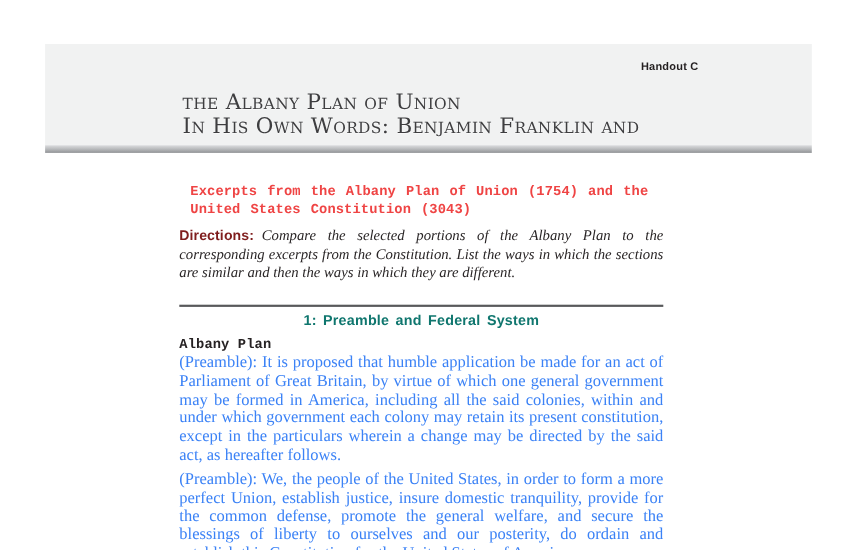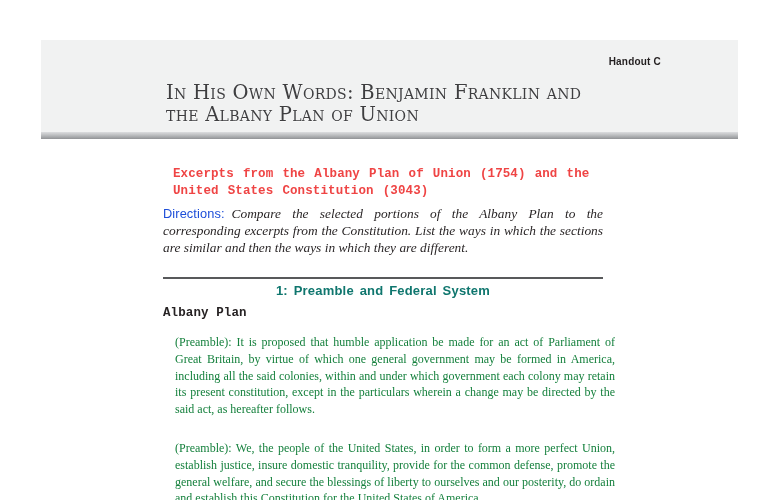--- a/index.html
+++ b/index.html
@@ -31,21 +31,21 @@
     left: 41px;
     top: 132px;
     width: 697px;
     height: 7px;
     background: linear-gradient(to bottom, #dcdddf 0%, #bcbec0 45%, #919396 100%);
   }
 
   .handout-label {
     position: absolute;
     top: 56px;
-    right: 119px;
+    right: 145px;
     font-family: "Liberation Sans", sans-serif;
     font-weight: bold;
     font-size: 10px;
     letter-spacing: 0.2px;
     color: #231f20;
   }
 
   .page-title {
     position: absolute;
     left: 166px;
@@ -81,25 +81,25 @@
     width: 440px;
     margin: 0;
     text-align: justify;
     font-family: "Liberation Serif", serif;
     font-size: 13.4px;
     line-height: 16.8px;
     color: #2a2627;
   }
   .directions .dir-label {
     font-family: "Liberation Sans", sans-serif;
-    font-weight: normal;
+    font-weight: bold;
     font-style: normal;
     font-size: 12.8px;
     letter-spacing: 0.1px;
-    color: #1d4ed8;
+    color: #7f1d1d;
     padding-right: 7px;
   }
   .directions .dir-text {
     font-style: italic;
   }
 
   .section-rule {
     position: absolute;
     left: 163px;
     top: 277px;
@@ -128,45 +128,45 @@
     font-family: Liberation Mono, monospace;
     font-weight: bold;
     font-size: 12.5px;
     letter-spacing: 0.1px;
     color: #262223;
   }
   .body-para {
     position: absolute;
     left: 163px;
     width: 440px;
-    margin: 12px;
+    margin: 0;
     text-align: justify;
     font-family: "Liberation Serif", serif;
-    font-size: 12px;
+    font-size: 15px;
     line-height: 16.8px;
-    color: #15803d;
+    color: #3b82f6;
   }
   .albany-heading { top: 306px; }
   .albany-para { top: 322px; }
   .constitution-heading { top: 412px; }
   .constitution-para { top: 428px; }
 </style>
 </head>
 <body>
 
 <div class="canvas">
 
   <div class="band"></div>
   <div class="divider"></div>
 
   <div class="handout-label">Handout C</div>
 
   <div class="page-title">
+    <div>the Albany Plan of Union</div>
     <div>In His Own Words: Benjamin Franklin and</div>
-    <div>the Albany Plan of Union</div>
   </div>
 
   <div class="excerpt-heading">
     <div>Excerpts from the Albany Plan of Union (1754) and the</div>
     <div>United States Constitution (3043)</div>
   </div>
 
   <p class="directions">
     <span class="dir-label">Directions:</span><span class="dir-text">Compare the selected portions of the Albany Plan to the corresponding excerpts from the Constitution. List the ways in which the sections are similar and then the ways in which they are different.</span>
   </p>

